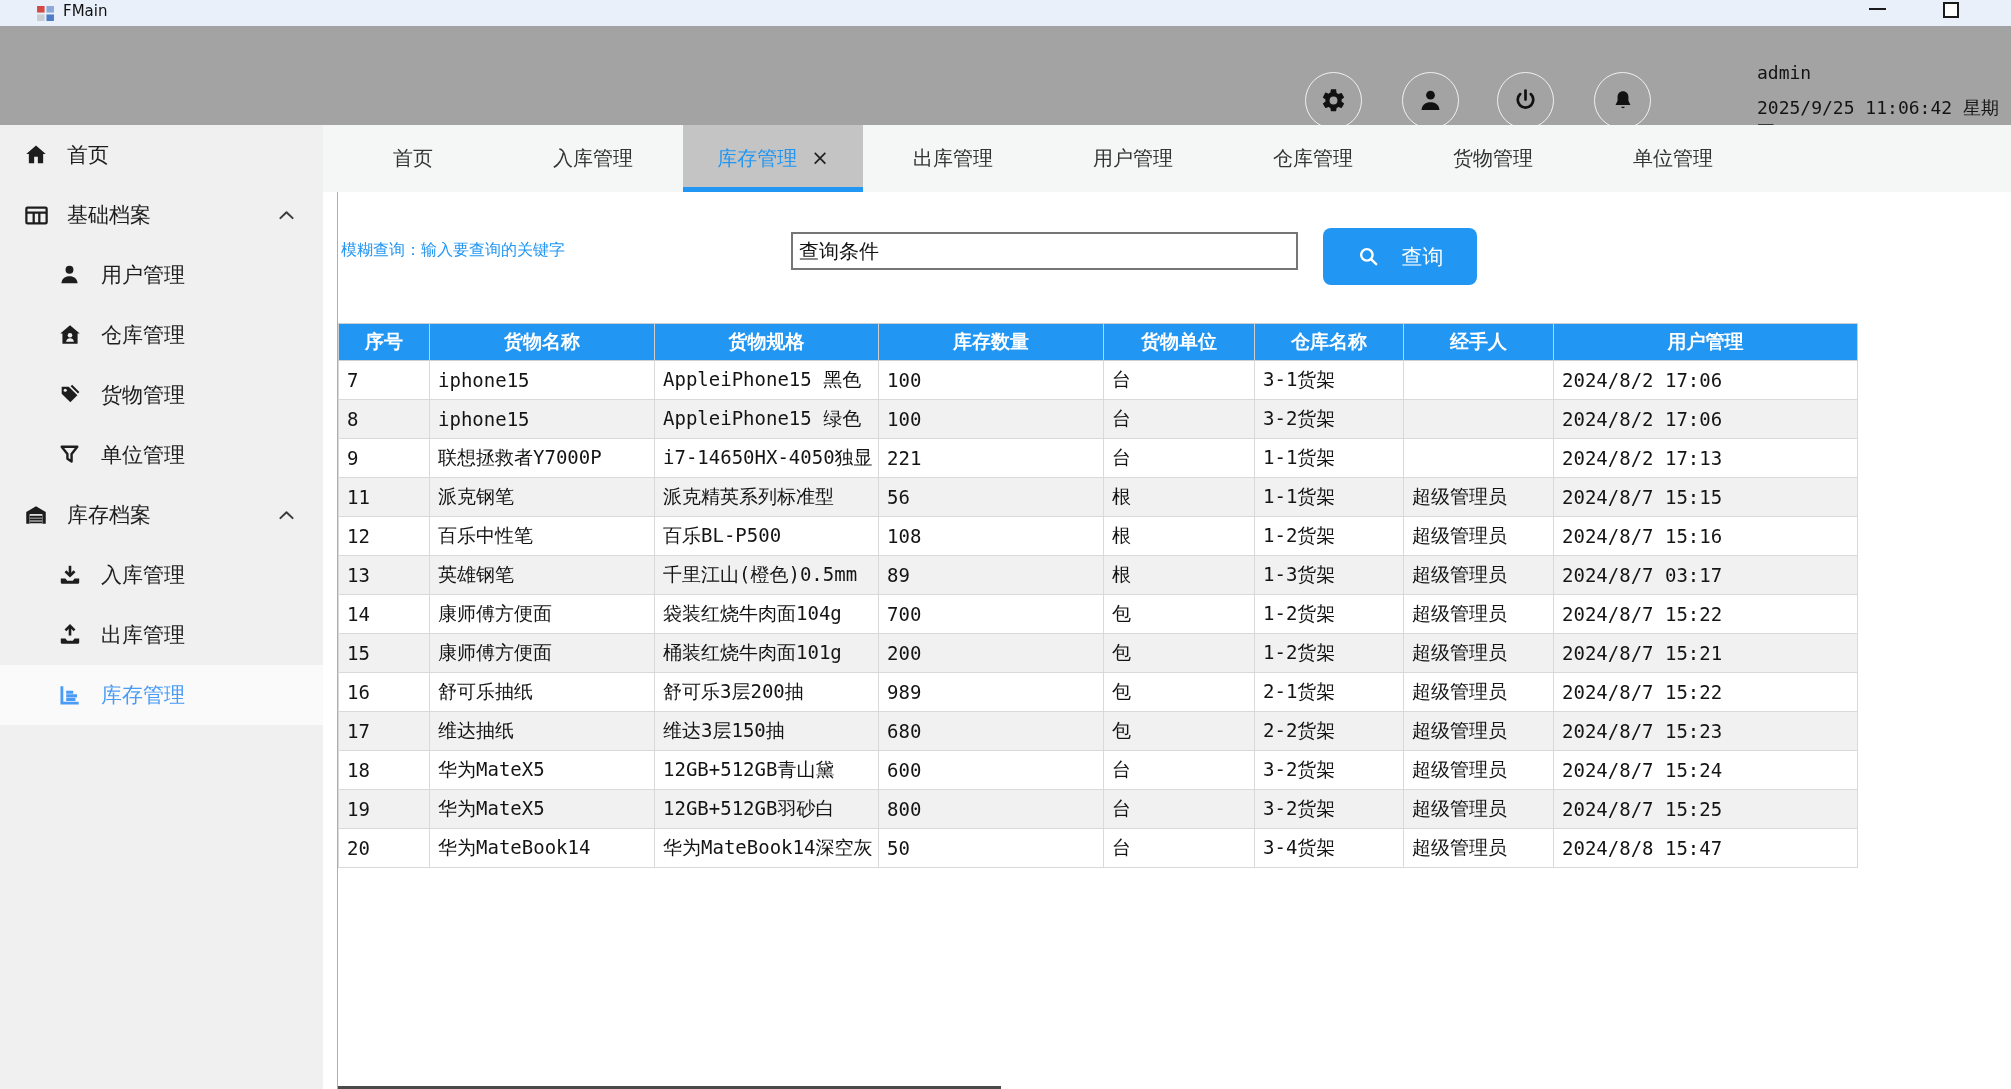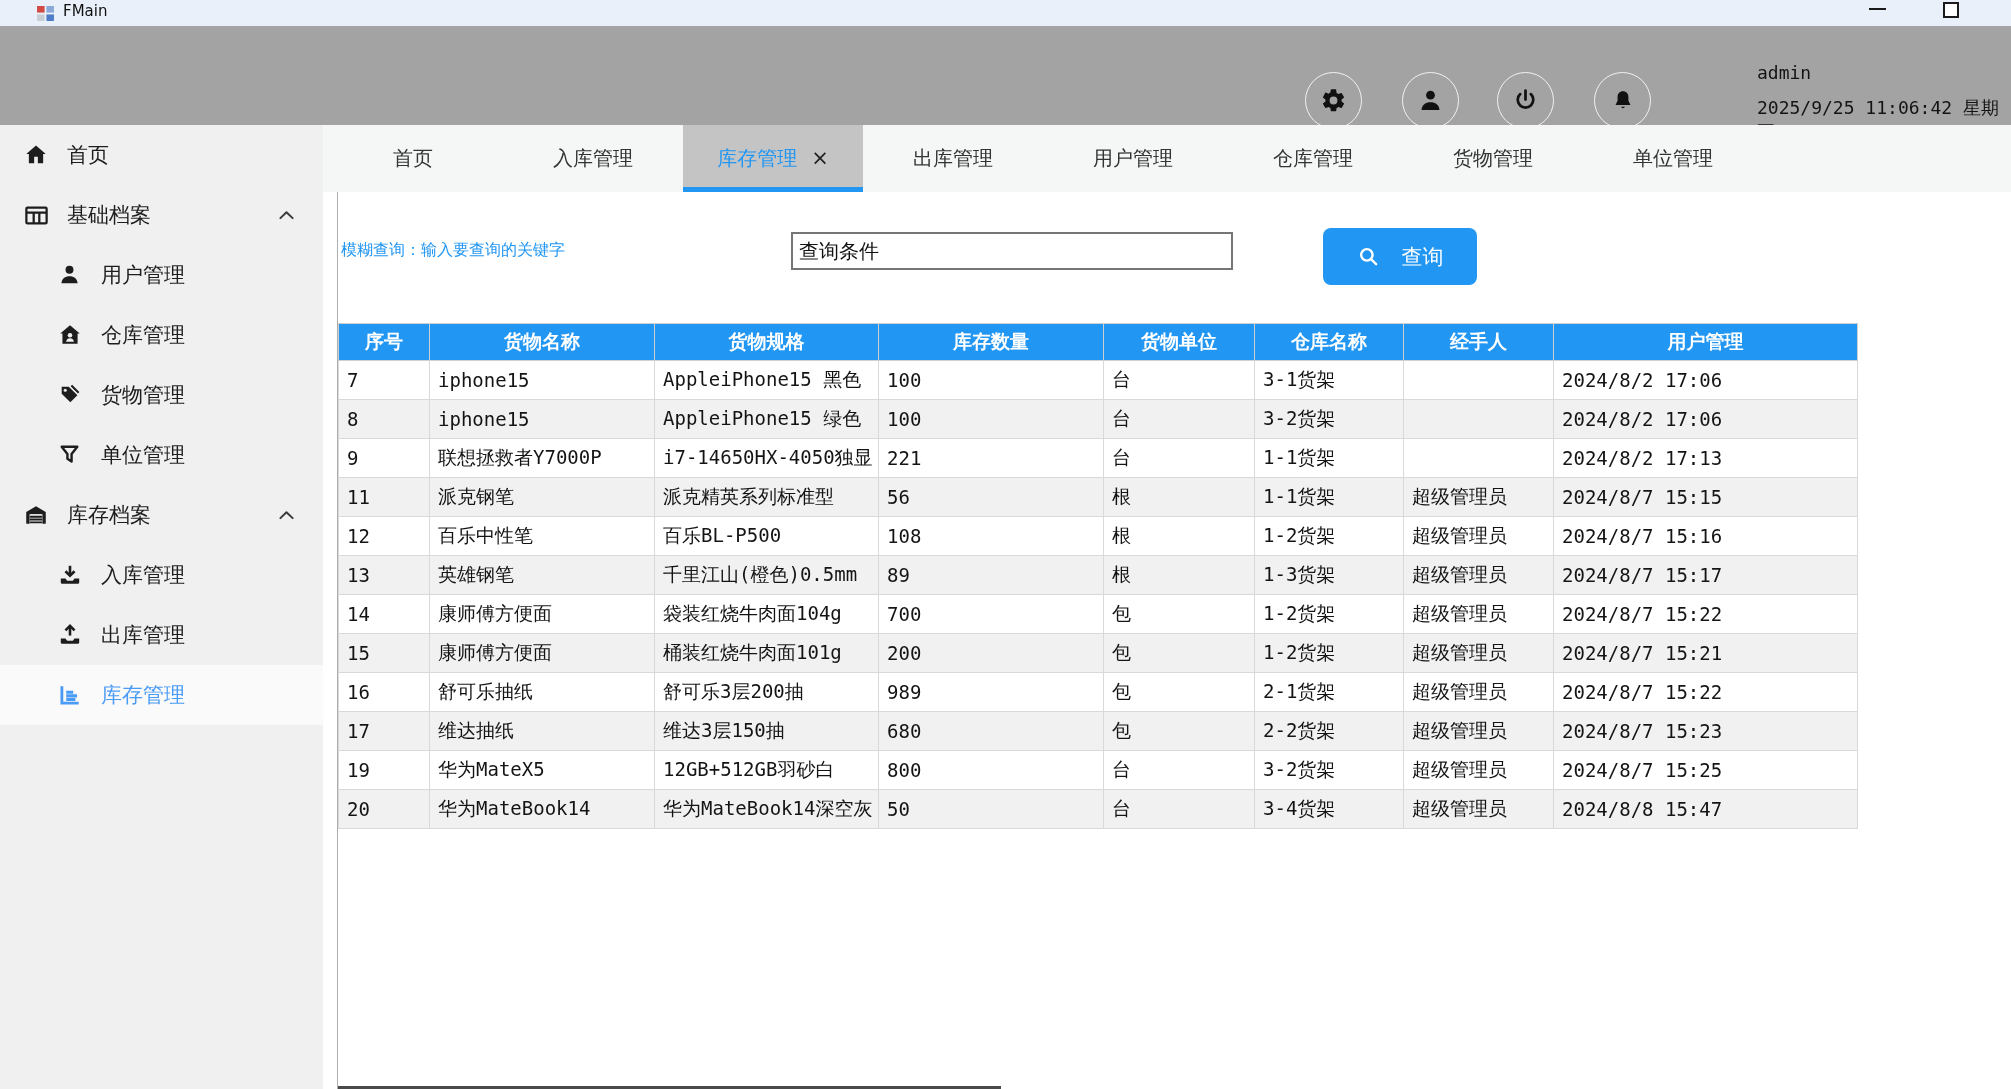--- a/index.html
+++ b/index.html
@@ -41,21 +41,21 @@
     background:#f5f6f6; display:flex; }
   .tab { width:180px; height:67px; display:flex; align-items:center; justify-content:center;
     font-size:20px; color:#333; position:relative; }
   .tab.active { background:#c4c4c4; color:#2196f3; }
   .tab.active::after { content:""; position:absolute; left:0; right:0; bottom:0; height:5px; background:#2196f3; }
   .tab .close { margin-left:14px; color:#1f1f1f; font-size:21px; line-height:1; }
   
   .content { position:absolute; left:323px; top:192px; width:1688px; height:897px; background:#fff; }
   .panel { position:absolute; left:14px; top:0; right:0; bottom:0; border-left:1px solid #aeaeae; }
   .q-label { position:absolute; left:3px; top:48px; color:#2196f3; font-size:16px; }
-  .q-input { position:absolute; left:453px; top:40px; width:442px; height:38px;
+  .q-input { position:absolute; left:453px; top:40px; width:507px; height:38px;
     border:2px solid #767676; background:#fff; font-size:20px; padding:0 6px;
     font-family:"DejaVu Sans Mono","DejaVu Sans",monospace; color:#111; outline:none; }
   .q-btn { position:absolute; left:985px; top:36px; width:154px; height:57px;
     background:#2196f3; border:none; border-radius:8px; color:#fff; font-size:21px;
     display:flex; align-items:center; justify-content:center; gap:22px; cursor:pointer; }
   
   table.grid { position:absolute; left:0; top:131px; width:1519px;
     border-collapse:collapse; table-layout:fixed;
     font-family:"DejaVu Sans Mono","DejaVu Sans",monospace; font-size:19px; }
   table.grid th { background:#2196f3; color:#fff; font-weight:bold; height:37px;
@@ -347,21 +347,21 @@
             <td>2024/8/7 15:16</td>
           </tr>
           <tr>
             <td>13</td>
             <td>英雄钢笔</td>
             <td>千里江山(橙色)0.5mm</td>
             <td>89</td>
             <td>根</td>
             <td>1-3货架</td>
             <td>超级管理员</td>
-            <td>2024/8/7 15:17</td>
+            <td>2024/8/7 03:17</td>
           </tr>
           <tr>
             <td>14</td>
             <td>康师傅方便面</td>
             <td>袋装红烧牛肉面104g</td>
             <td>700</td>
             <td>包</td>
             <td>1-2货架</td>
             <td>超级管理员</td>
             <td>2024/8/7 15:22</td>
@@ -390,20 +390,30 @@
             <td>17</td>
             <td>维达抽纸</td>
             <td>维达3层150抽</td>
             <td>680</td>
             <td>包</td>
             <td>2-2货架</td>
             <td>超级管理员</td>
             <td>2024/8/7 15:23</td>
           </tr>
           <tr>
+            <td>18</td>
+            <td>华为MateX5</td>
+            <td>12GB+512GB青山黛</td>
+            <td>600</td>
+            <td>台</td>
+            <td>3-2货架</td>
+            <td>超级管理员</td>
+            <td>2024/8/7 15:24</td>
+          </tr>
+          <tr>
             <td>19</td>
             <td>华为MateX5</td>
             <td>12GB+512GB羽砂白</td>
             <td>800</td>
             <td>台</td>
             <td>3-2货架</td>
             <td>超级管理员</td>
             <td>2024/8/7 15:25</td>
           </tr>
           <tr>

